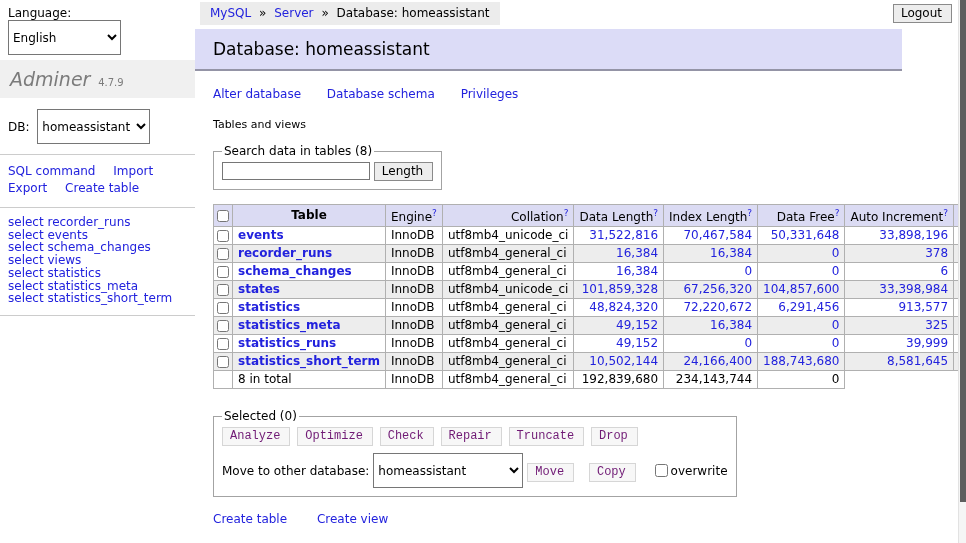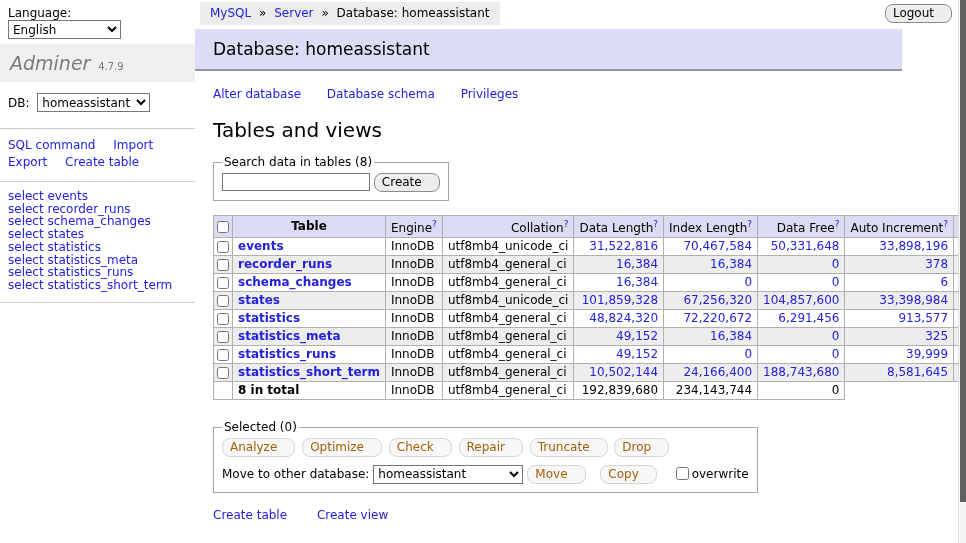--- a/index.html
+++ b/index.html
@@ -5,66 +5,66 @@
   * { box-sizing: border-box; }
   html, body { margin:0; padding:0; width:966px; height:543px; overflow:hidden;
     font-family:"DejaVu Sans", sans-serif; font-size:12px; color:#000; background:#fff; }
   a { color:#2222dd; text-decoration:none; cursor:pointer; }
   a.bold { font-weight:bold; }
 
   
   .sidebar { position:absolute; left:0; top:0; width:195px; }
   .lang-row { padding:6px 8px 5px 8px; }
   .lang-row select { width:113px; }
-  select { font-size:12px; height:19px; border:1px solid #767676; background:#fff;
+  select { font-size:12px; height:35px; border:1px solid #767676; background:#fff;
     font-family:"DejaVu Sans", sans-serif; }
   .logo-box { background:#f0f0f0; height:38px; padding:8px 10px; }
   .logo-name { font-style:italic; font-size:19px; color:#7b7b7b; }
   .logo-ver { font-size:10px; color:#7b7b7b; margin-left:4px; }
-  .db-row { padding:11px 8px 16px 8px; border-bottom:1px solid #ccc; }
+  .db-row { padding:11px 8px 10px 8px; border-bottom:1px solid #ccc; }
   .db-row select { width:113px; margin-left:4px; }
   .side-actions { padding:8px 8px 10px 8px; border-bottom:1px solid #ccc; line-height:17px; }
   .side-actions a { margin-right:14px; white-space:nowrap; }
   .side-tables { padding:8px 8px 10px 8px; border-bottom:1px solid #ccc; }
   .side-tables a { display:block; line-height:12.7px; }
 
   
   .main { margin-left:195px; position:relative; }
   .topbar { height:29px; position:relative; }
   .breadcrumb { display:inline-block; background:#ececec; padding:4px 10px 5px 10px; margin:2px 0 0 5px; }
   .breadcrumb .sep { color:#000; margin:0 4px; }
   .logout-btn { position:absolute; top:4px; right:14px; }
-  button { font-family:"DejaVu Sans", sans-serif; font-size:12px; padding:1px 17px 2px 7px;
-    background:#ededed; border:1px solid #8a8a8a; border-radius:8px; color:#000; }
-  button:disabled, button.disabled { color:#a16207; background:#f7f7f7; border-color:#d6d6d6; }
+  button { font-family:"DejaVu Sans", sans-serif; font-size:12px; padding:1px 9px 2px 7px;
+    background:#ededed; border:1px solid #8a8a8a; border-radius:0; color:#000; }
+  button:disabled, button.disabled { color:#701a75; background:#f7f7f7; border-color:#d6d6d6;font-family:Liberation Mono, monospace; }
   h2.page-title { margin:0 64px 0 0; padding:10px 18px; background:#dcdcf7;
     border-bottom:2px solid #9494a6; font-size:17px; font-weight:normal; }
   .content-body { padding:0 18px; }
   .head-links { margin:16px 0 0 0; }
   .head-links a { margin-right:22px; }
-  h3 { font-size:20px; font-weight:normal; margin:17px 0 0 0; }
+  h3 { font-size:11px; font-weight:normal; margin:17px 0 0 0; }
 
   fieldset { display:inline-block; border:1px solid #a3a3a3; margin:13px 0 0 0; padding:4px 8px 8px 8px; }
   fieldset legend { padding:0 2px; }
   .search-input { width:148px; height:18px; border:1px solid #767676; font-size:12px; padding:1px 3px;
     font-family:"DejaVu Sans", sans-serif; }
 
   
   table.db-tables { border-collapse:collapse; table-layout:fixed; margin-top:14px; }
   .db-tables th, .db-tables td { border:1px solid #b0b0b0; padding:2px 5px; line-height:13px;
     overflow:hidden; white-space:nowrap; }
   .db-tables thead th { background:#dbdbf3; font-weight:normal; text-align:right; }
   .db-tables thead th.th-table { font-weight:bold; text-align:center; }
   .db-tables sup { color:#2222dd; font-size:9px; }
   .db-tables tbody tr:nth-child(even) td { background:#ededed; }
   .db-tables td.num, .db-tables th.num { text-align:right; }
   .db-tables td.c-check, .db-tables th.c-check { text-align:center; padding:1px 2px; }
   .db-tables input[type=checkbox] { width:12px; height:12px; margin:1px; vertical-align:middle; }
   .total-row td { background:#fff !important; }
-  .bold { font-weight:bold; }
+  .bold { font-weight:normal; }
 
   .selected-fs { margin-top:20px; }
   .sel-btn-row button { margin-right:3px; }
   .sel-move-row { margin-top:7px; }
   .sel-move-row select { width:150px; margin:0 4px; }
   .sel-move-row button { margin-right:11px; }
   input[type=checkbox] { width:13px; height:13px; vertical-align:-2px; }
 
   .bottom-links { margin:15px 0 11px 0; }
   .bottom-links a { margin-right:26px; }
@@ -98,27 +98,26 @@
   </div>
 
   <div class="side-actions">
     <a>SQL command</a>
     <a>Import</a>
     <a>Export</a>
     <a>Create table</a>
   </div>
 
   <div class="side-tables">
+    <a>select recorder_runs</a>
     <a>select events</a>
-    <a>select recorder_runs</a>
     <a>select schema_changes</a>
-    <a>select states</a>
+    <a>select views</a>
     <a>select statistics</a>
     <a>select statistics_meta</a>
-    <a>select statistics_runs</a>
     <a>select statistics_short_term</a>
   </div>
 </div>
 
 <div class="main">
   <div class="topbar">
     <span class="breadcrumb">
       <a>MySQL</a>
       <span class="sep">»</span>
       <a>Server</a>
@@ -135,21 +134,21 @@
       <a>Alter database</a>
       <a>Database schema</a>
       <a>Privileges</a>
     </div>
 
     <h3>Tables and views</h3>
 
     <fieldset>
       <legend>Search data in tables (8)</legend>
       <input type="text" class="search-input" value="" style="">
-      <button>Create</button>
+      <button>Length</button>
     </fieldset>
 
     <table class="db-tables">
       <colgroup>
         <col style="width:22px">
           <col style="width:118px">
           <col style="width:45px">
           <col style="width:93px">
         <col style="width:70px">
           <col style="width:72px">

